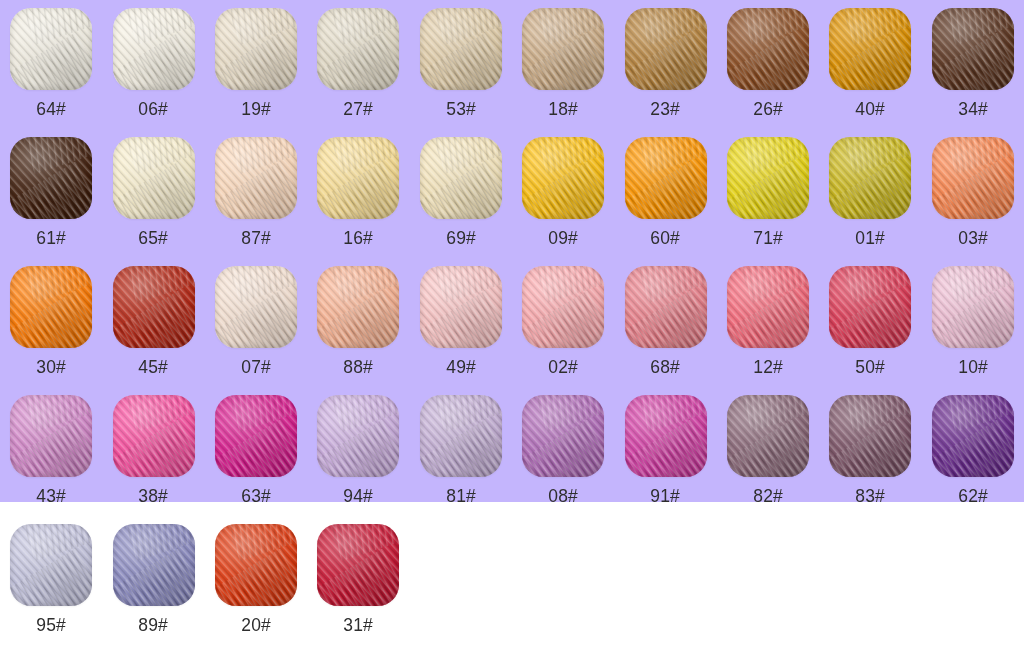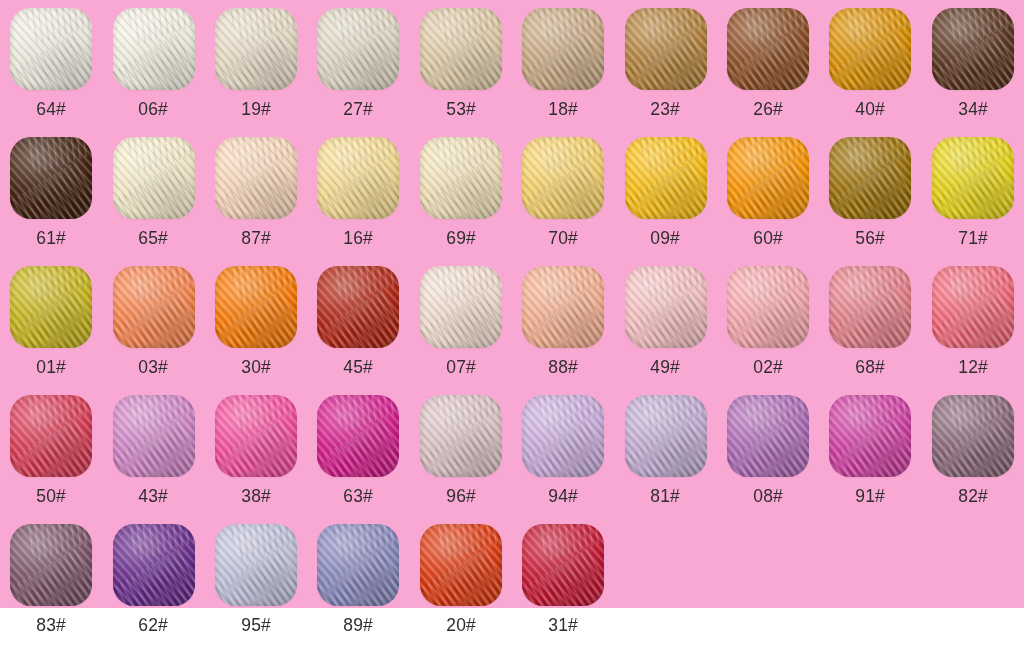--- a/index.html
+++ b/index.html
@@ -8,22 +8,22 @@
     margin: 0; padding: 0;
     width: 1024px; height: 666px;
     background: #ffffff;
     font-family: "Liberation Sans", sans-serif;
     overflow: hidden;
   }
 
   #chart {
     position: relative;
     width: 1024px;
-    height: 608px;
-    background: #f9a8d4;
+    height: 502px;
+    background: #c4b5fd;
   }
 
   .grid {
     position: absolute;
     left: 0; top: 0;
     width: 1024px;
     height: 666px;
     display: grid;
     grid-template-columns: repeat(10, 102.4px);
     grid-template-rows: repeat(5, 129px);
@@ -292,60 +292,40 @@
         <div class="swatch" style="--c: #f3e3ba;">
           <div class="strands"></div>
           <div class="band"></div>
           <div class="band2"></div>
           <div class="shade"></div>
           <div class="edge"></div>
         </div>
         <div class="label">69#</div>
       </div>
       <div class="cell">
-        <div class="swatch" style="--c: #f8d36b;">
-          <div class="strands"></div>
-          <div class="band"></div>
-          <div class="band2"></div>
-          <div class="shade"></div>
-          <div class="edge"></div>
-        </div>
-        <div class="label">70#</div>
-      </div>
-      <div class="cell">
         <div class="swatch" style="--c: #fcc013;">
           <div class="strands"></div>
           <div class="band"></div>
           <div class="band2"></div>
           <div class="shade"></div>
           <div class="edge"></div>
         </div>
         <div class="label">09#</div>
       </div>
       <div class="cell">
         <div class="swatch" style="--c: #fd9500;">
           <div class="strands"></div>
           <div class="band"></div>
           <div class="band2"></div>
           <div class="shade"></div>
           <div class="edge"></div>
         </div>
         <div class="label">60#</div>
       </div>
       <div class="cell">
-        <div class="swatch" style="--c: #9c7007;">
-          <div class="strands"></div>
-          <div class="band"></div>
-          <div class="band2"></div>
-          <div class="shade"></div>
-          <div class="edge"></div>
-        </div>
-        <div class="label">56#</div>
-      </div>
-      <div class="cell">
         <div class="swatch" style="--c: #e8d515;">
           <div class="strands"></div>
           <div class="band"></div>
           <div class="band2"></div>
           <div class="shade"></div>
           <div class="edge"></div>
         </div>
         <div class="label">71#</div>
       </div>
       <div class="cell">
@@ -452,20 +432,30 @@
         <div class="swatch" style="--c: #dc3a55;">
           <div class="strands"></div>
           <div class="band"></div>
           <div class="band2"></div>
           <div class="shade"></div>
           <div class="edge"></div>
         </div>
         <div class="label">50#</div>
       </div>
       <div class="cell">
+        <div class="swatch" style="--c: #edbdd2;">
+          <div class="strands"></div>
+          <div class="band"></div>
+          <div class="band2"></div>
+          <div class="shade"></div>
+          <div class="edge"></div>
+        </div>
+        <div class="label">10#</div>
+      </div>
+      <div class="cell">
         <div class="swatch" style="--c: #d287c8;">
           <div class="strands"></div>
           <div class="band"></div>
           <div class="band2"></div>
           <div class="shade"></div>
           <div class="edge"></div>
         </div>
         <div class="label">43#</div>
       </div>
       <div class="cell">
@@ -480,30 +470,20 @@
       </div>
       <div class="cell">
         <div class="swatch" style="--c: #d81d8e;">
           <div class="strands"></div>
           <div class="band"></div>
           <div class="band2"></div>
           <div class="shade"></div>
           <div class="edge"></div>
         </div>
         <div class="label">63#</div>
-      </div>
-      <div class="cell">
-        <div class="swatch" style="--c: #ddc4c6;">
-          <div class="strands"></div>
-          <div class="band"></div>
-          <div class="band2"></div>
-          <div class="shade"></div>
-          <div class="edge"></div>
-        </div>
-        <div class="label">96#</div>
       </div>
       <div class="cell">
         <div class="swatch" style="--c: #cbaede;">
           <div class="strands"></div>
           <div class="band"></div>
           <div class="band2"></div>
           <div class="shade"></div>
           <div class="edge"></div>
         </div>
         <div class="label">94#</div>

